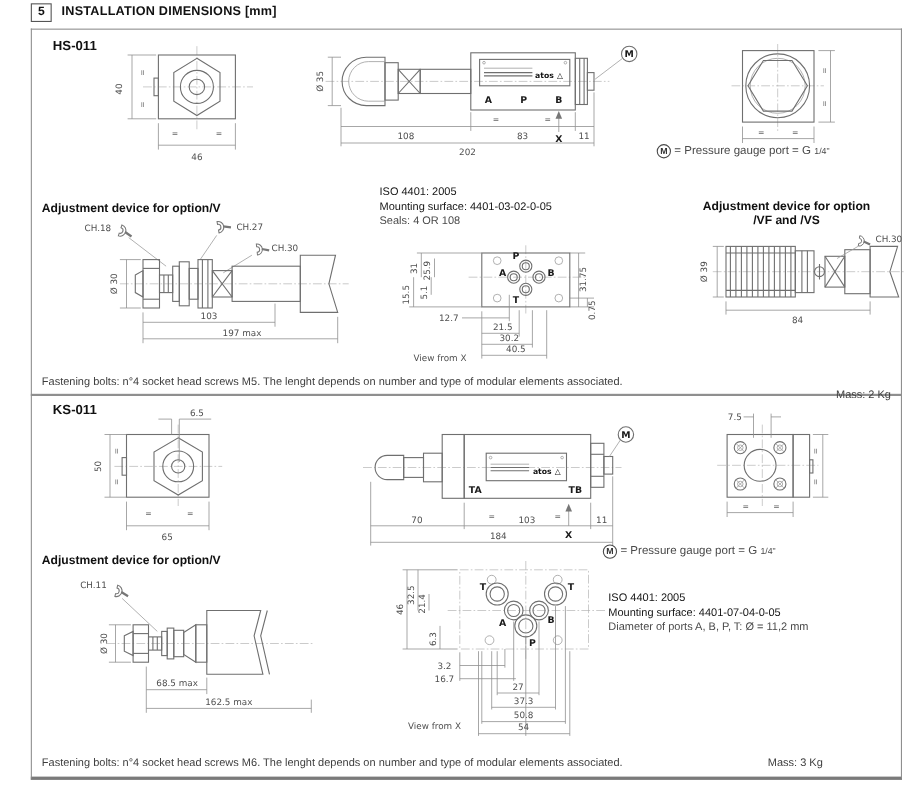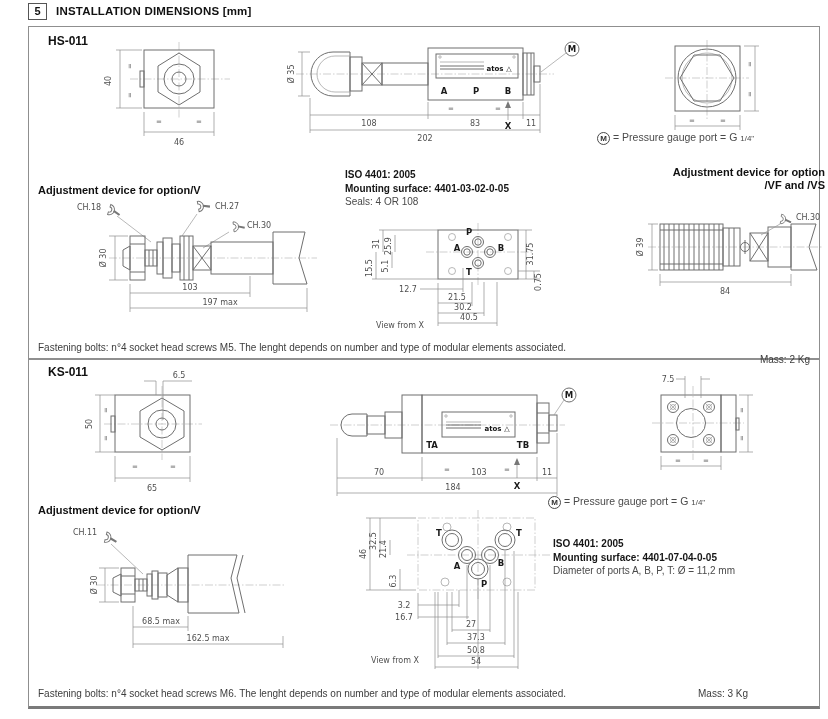--- a/index.html
+++ b/index.html
@@ -6,21 +6,21 @@
   html,body { width:828px; height:719px; background:#fff; }
   body { position:relative; font-family:"Liberation Sans","DejaVu Sans",sans-serif; color:#222; overflow:hidden; }
   .abs { position:absolute; }
   .hdr-box { left:28px; top:3px; width:19px; height:17px; border:1.5px solid #555; text-align:center; font-weight:bold; font-size:11px; line-height:15px; color:#111; }
   .hdr-title { left:56px; top:5px; font-weight:bold; font-size:11.5px; letter-spacing:.2px; color:#111; }
   .frame { left:28px; top:26px; width:792px; height:683px; border:1.5px solid #8f8f8f; border-bottom:3px solid #7a7a7a; }
   .divider { left:28px; top:358px; width:792px; height:2px; background:#8f8f8f; }
   .model { font-weight:bold; font-size:12px; color:#111;margin-left:10px; }
   .sec-title { font-weight:bold; font-size:11px; color:#111; }
   .iso { font-size:10px; line-height:13.5px; color:#4a4a4a; }
-  .iso .b { font-weight:bold; color:#151515; }
+  .iso .b { font-weight:normal; color:#151515; }
   .note { font-size:10.5px; color:#4a4a4a; }
   .m-badge { display:inline-block; width:13px; height:13px; border:1.3px solid #4a4a4a; border-radius:50%; font-size:8px; font-weight:bold; text-align:center; line-height:12px; color:#333; margin-right:3px; }
   .frac { font-size:8px; }
   .footer { font-size:10px; color:#3d3d3d; }
   svg.fig { position:absolute; overflow:visible; }
   svg .ln { fill:none; stroke:#6f6f6f; stroke-width:1; }
   svg .lt { fill:none; stroke:#9a9a9a; stroke-width:.7; }
   svg .dm { fill:none; stroke:#8c8c8c; stroke-width:.7; }
   svg .cl { fill:none; stroke:#b0b0b0; stroke-width:.6; stroke-dasharray:8 2 1.5 2; }
   svg text { font-family:"DejaVu Sans",sans-serif; text-anchor:middle; }
@@ -268,21 +268,21 @@
   <text class="d" transform="rotate(-90 26 44)" x="26" y="44">5.1</text>
   <text class="d" x="46" y="70">12.7</text>
   <text class="d" x="95" y="78">21.5</text>
   <text class="d" x="101" y="88">30.2</text>
   <text class="d" x="107" y="98">40.5</text>
   <text class="d" transform="rotate(-90 171 32)" x="171" y="32">31.75</text>
   <text class="d" transform="rotate(-90 179 60)" x="179" y="60">0.75</text>
   <text class="d" x="38" y="106">View from X</text>
 </svg>
 
-<div class="abs sec-title" style="left:605px;top:166px;width:220px;text-align:right;line-height:13px">
+<div class="abs sec-title" style="left:605px;top:182px;width:220px;text-align:center;line-height:13px">
   <div>Adjustment device for option</div>
   <div>/VF and /VS</div>
 </div>
 
 <svg class="fig" style="left:628px;top:212px" width="198" height="88">
   <line class="cl" x1="20" y1="35" x2="194" y2="35"></line>
   <g class="ln">
     <rect x="32" y="12" width="63" height="46"></rect>
     <line x1="36" y1="12" x2="36" y2="58"></line>
       <line x1="41" y1="12" x2="41" y2="58"></line>

